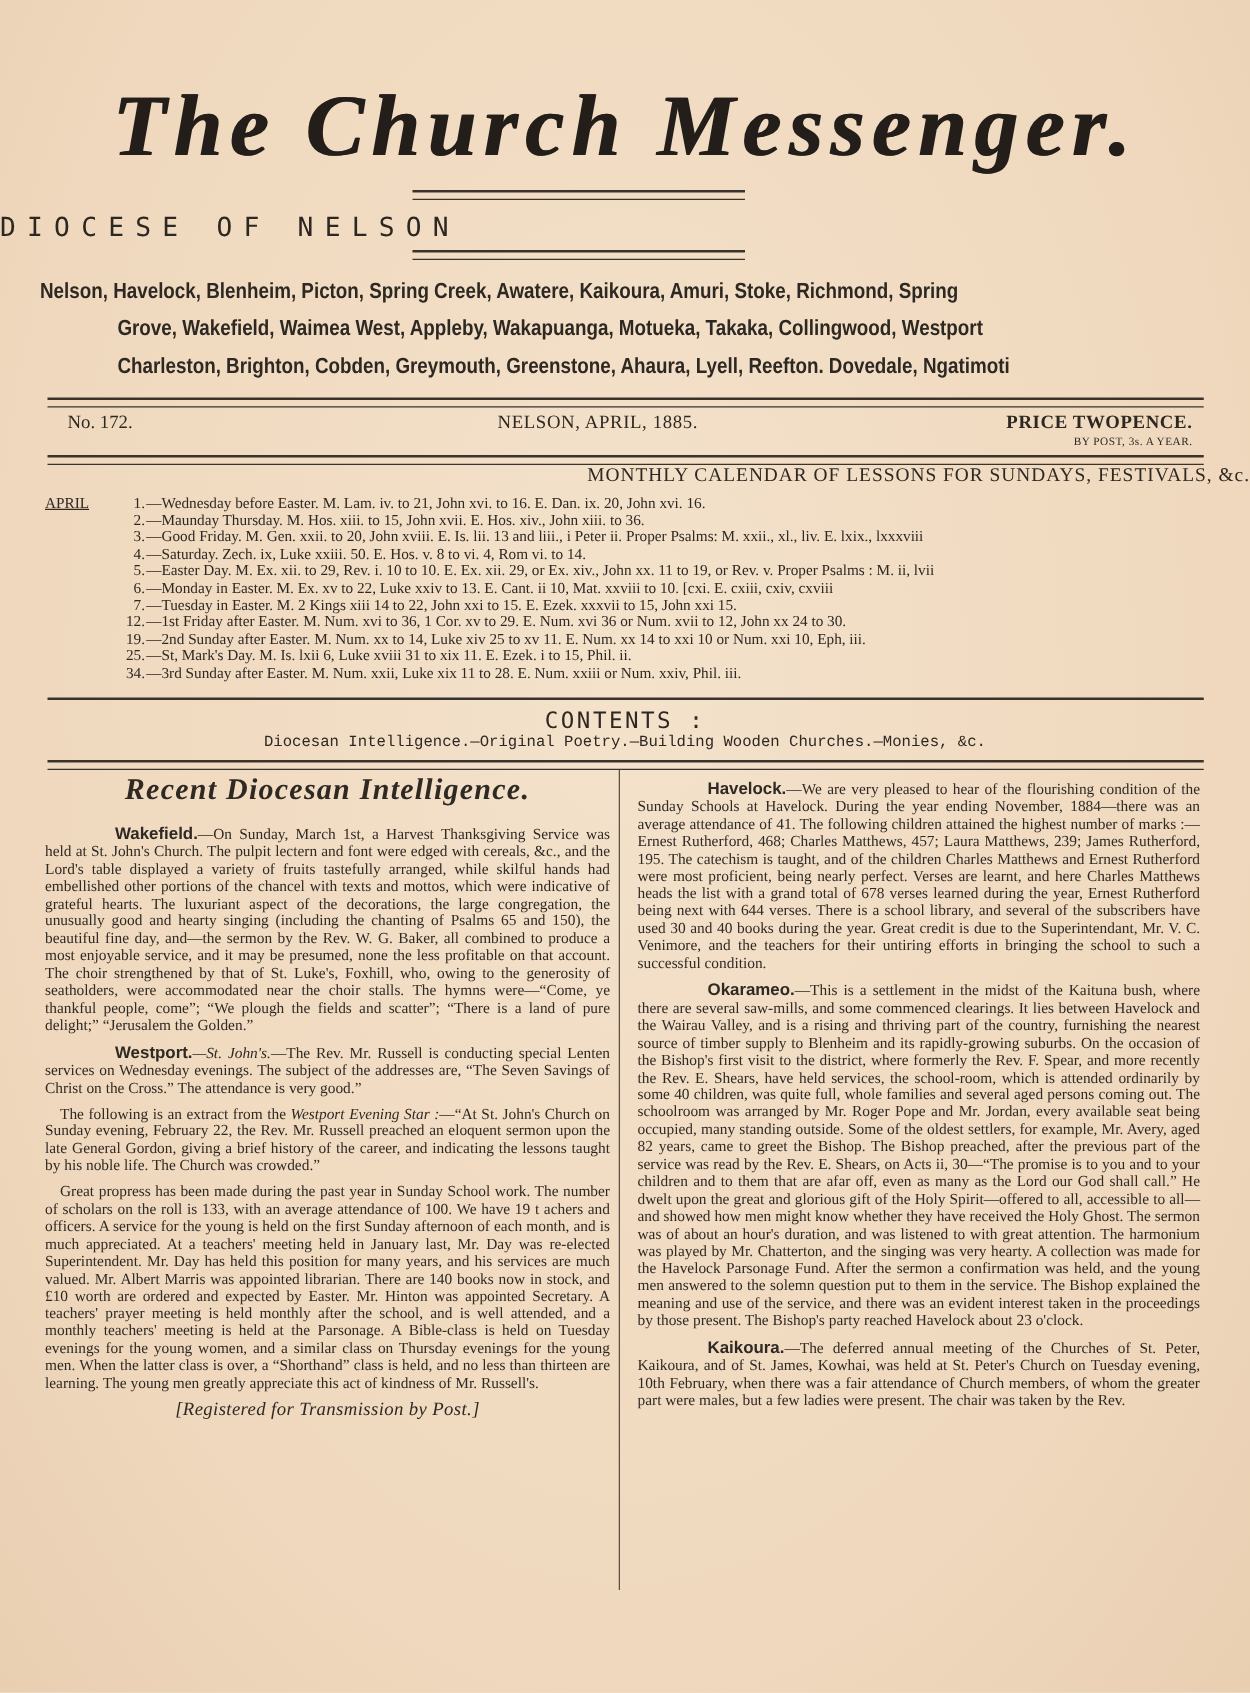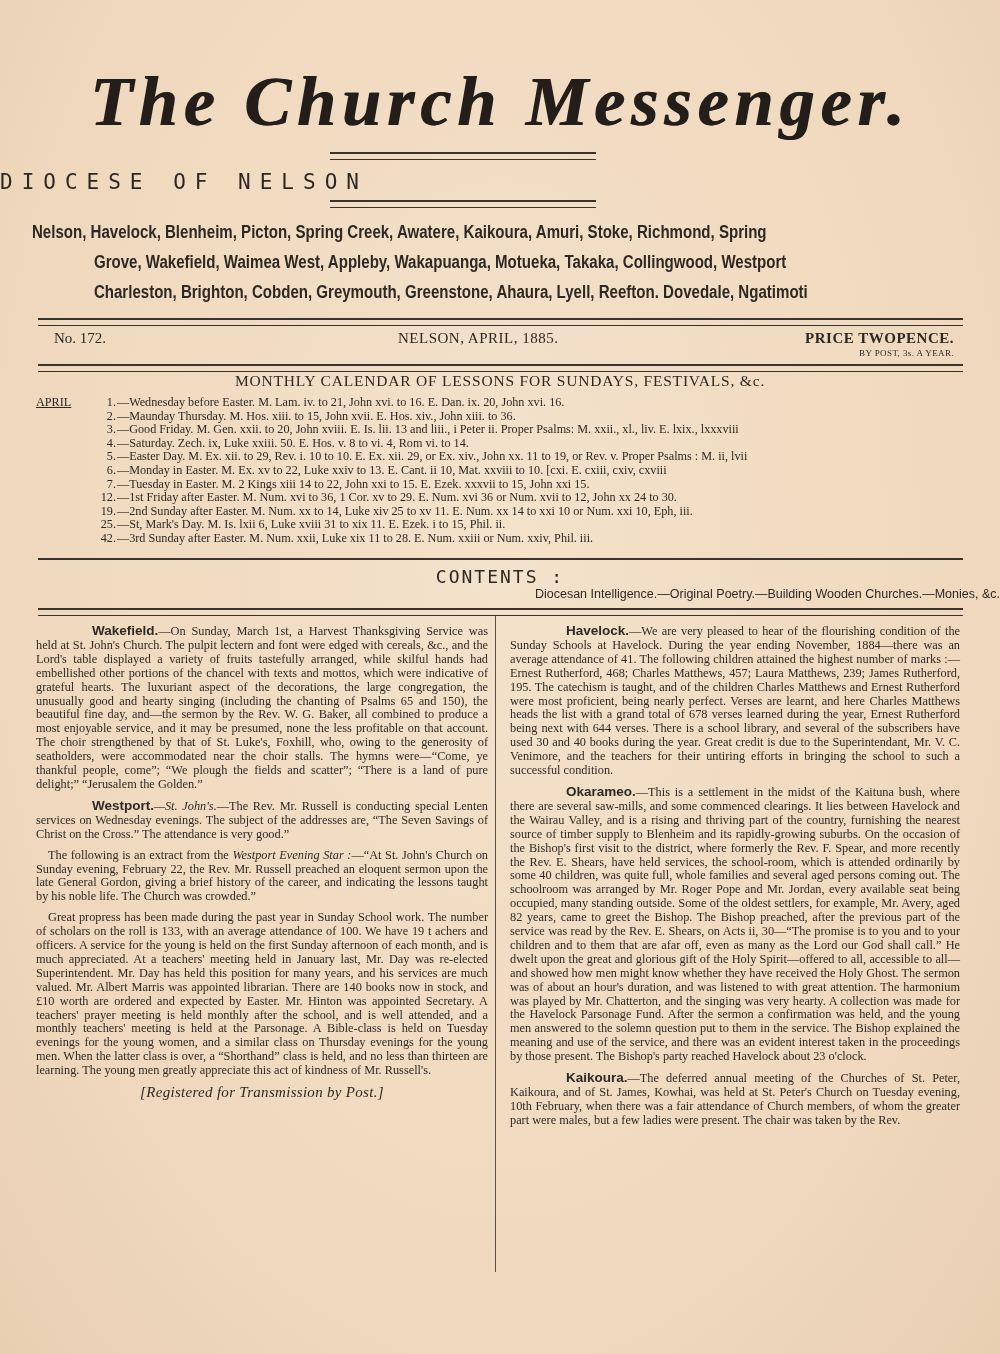--- a/index.html
+++ b/index.html
@@ -25,28 +25,28 @@
     .parishes { position: absolute; left: 32px; right: 30px; top: 217px;
       font-family: "Liberation Sans", sans-serif; font-weight: bold; font-size: 17.5px; color: #2e2823; line-height: 30px; transform: scaleX(0.86); transform-origin: left top; width: 1100px; }
     .parishes div { white-space: nowrap; }
     .parishes .l1 { text-align: left; }
     .parishes .l2, .parishes .l3 { padding-left: 72px; }
     .issue-row { position: absolute; left: 38px; right: 40px; top: 330px; height: 40px; font-family: "Liberation Serif", serif; font-size: 15px; }
     .issue-no { position: absolute; left: 16px; top: 0; }
     .issue-place { position: absolute; left: 360px; top: 0; letter-spacing: 0.5px; }
     .issue-price { position: absolute; right: 6px; top: 0; font-size: 15px; letter-spacing: 0.5px; font-weight: bold; }
     .issue-post { position: absolute; right: 6px; top: 18px; font-size: 9px; letter-spacing: 0.4px; }
-    .cal-title { position: absolute; left: 0; right: 0; top: 372px; text-align: center; font-family: "Liberation Serif", serif; font-size: 15.5px; letter-spacing: 0.8px; }
+    .cal-title { position: absolute; left: 0; right: 0; top: 372px; text-align: right; font-family: "Liberation Serif", serif; font-size: 15.5px; letter-spacing: 0.8px; }
     .cal { position: absolute; left: 36px; top: 396px; font-family: "Liberation Serif", serif; font-size: 12.2px; line-height: 13.6px; }
     .cal-row { position: relative; height: 13.6px; white-space: nowrap; }
     .cal-month { position: absolute; left: 0; width: 48px; text-decoration: underline; }
     .cal-day { position: absolute; left: 44px; width: 36px; text-align: right; }
     .cal-text { position: absolute; left: 81px; }
     .contents-title { position: absolute; left: 0; right: 0; top: 566px; text-align: center; font-family: "DejaVu Sans Mono", monospace; font-size: 18px; letter-spacing: 2px; }
-    .contents-list { position: absolute; left: 0; right: 0; top: 587px; text-align: right; font-family: Liberation Sans, sans-serif; font-size: 12.5px; }
+    .contents-list { position: absolute; left: 0; right: 0; top: 587px; text-align: center; font-family: Liberation Mono, monospace; font-size: 12.5px; }
     .col-divider { position: absolute; left: 495px; top: 616px; height: 656px; border-left: 1px solid #5a4f45; }
     .col { position: absolute; font-family: "Liberation Serif", serif; font-size: 12.3px; line-height: 13.9px; text-align: justify; color: #2f2924; }
     .col-left { left: 36px; top: 624px; width: 452px; }
     .col-right { left: 510px; top: 624px; width: 450px; }
     .section-heading { text-align: center; font-family: "Liberation Serif", serif; font-weight: bold; font-style: italic; font-size: 24px; margin: 2px 0 20px 0; letter-spacing: 1px; }
     .para { margin: 0 0 7px 0; text-indent: 12px; }
     .lead { font-family: "Liberation Sans", sans-serif; font-weight: bold; font-size: 13.5px; padding-left: 44px; }
     .ital { font-style: italic; }
     .registered { text-align: center; font-style: italic; font-size: 15px; margin-top: 8px; letter-spacing: 0.3px; }
   </style>
@@ -113,35 +113,36 @@
     </div>
     <div class="cal-row">
       <span class="cal-day">19.</span>
       <span class="cal-text">—2nd Sunday after Easter.  M. Num. xx to 14, Luke xiv 25 to xv 11.  E. Num. xx 14 to xxi 10 or Num. xxi 10, Eph, iii.</span>
     </div>
     <div class="cal-row">
       <span class="cal-day">25.</span>
       <span class="cal-text">—St, Mark's Day.  M. Is. lxii 6, Luke xviii 31 to xix 11.  E. Ezek. i to 15, Phil. ii.</span>
     </div>
     <div class="cal-row">
-      <span class="cal-day">42.</span>
+      <span class="cal-day">34.</span>
       <span class="cal-text">—3rd Sunday after Easter.  M. Num. xxii, Luke xix 11 to 28.  E. Num. xxiii or Num. xxiv, Phil. iii.</span>
     </div>
   </div>
 
   <div class="rule-double" style="left:38px; width:925px; top:558px; height:2px; border-bottom:none;"></div>
 
   <div class="contents-title">CONTENTS :</div>
   <div class="contents-list">Diocesan Intelligence.—Original Poetry.—Building Wooden Churches.—Monies, &amp;c.</div>
 
   <div class="rule-double" style="left:38px; width:925px; top:608px;"></div>
 
   <div class="col-divider"></div>
 
   <div class="col col-left">
+    <div class="section-heading">Recent Diocesan Intelligence.</div>
     <p class="para"><span class="lead">Wakefield.</span><span>—On Sunday, March 1st, a Harvest Thanksgiving Service was held at St. John's Church.  The pulpit lectern and font were edged with cereals, &amp;c., and the Lord's table displayed a variety of fruits tastefully arranged, while skilful hands had embellished other portions of the chancel with texts and mottos, which were indicative of grateful hearts.  The luxuriant aspect of the decorations, the large congregation, the unusually good and hearty singing (including the chanting of Psalms 65 and 150), the beautiful fine day, and—the sermon by the Rev. W. G. Baker, all combined to produce a most enjoyable service, and it may be presumed, none the less profitable on that account.  The choir strengthened by that of St. Luke's, Foxhill, who, owing to the generosity of seatholders, were accommodated near the choir stalls.  The hymns were—“Come, ye thankful people, come”; “We plough the fields and scatter”; “There is a land of pure delight;” “Jerusalem the Golden.”</span></p>
     <p class="para"><span class="lead">Westport.</span><span class="ital">—St. John's.</span><span>—The Rev. Mr. Russell is conducting special Lenten services on Wednesday evenings.  The subject of the addresses are, “The Seven Savings of Christ on the Cross.”  The attendance is very good.”</span></p>
     <p class="para"><span>The following is an extract from the </span><span class="ital">Westport Evening Star :</span><span>—“At St. John's Church on Sunday evening, February 22, the Rev. Mr. Russell preached an eloquent sermon upon the late General Gordon, giving a brief history of the career, and indicating the lessons taught by his noble life.  The Church was crowded.”</span></p>
     <p class="para">Great propress has been made during the past year in Sunday School work.  The number of scholars on the roll is 133, with an average attendance of 100.  We have 19 t achers and officers.  A service for the young is held on the first Sunday afternoon of each month, and is much appreciated.  At a teachers' meeting held in January last, Mr. Day was re-elected Superintendent.  Mr. Day has held this position for many years, and his services are much valued.  Mr. Albert Marris was appointed librarian.  There are 140 books now in stock, and £10 worth are ordered and expected by Easter.  Mr. Hinton was appointed Secretary.  A teachers' prayer meeting is held monthly after the school, and is well attended, and a monthly teachers' meeting is held at the Parsonage.  A Bible-class is held on Tuesday evenings for the young women, and a similar class on Thursday evenings for the young men.  When the latter class is over, a “Shorthand” class is held, and no less than thirteen are learning.  The young men greatly appreciate this act of kindness of Mr. Russell's.</p>
     <div class="registered">[Registered for Transmission by Post.]</div>
   </div>
 
   <div class="col col-right">
     <p class="para"><span class="lead">Havelock.</span><span>—We are very pleased to hear of the flourishing condition of the Sunday Schools at Havelock.  During the year ending November, 1884—there was an average attendance of 41.  The following children attained the highest number of marks :—Ernest Rutherford, 468; Charles Matthews, 457; Laura Matthews, 239; James Rutherford, 195.  The catechism is taught, and of the children Charles Matthews and Ernest Rutherford were most proficient, being nearly perfect.  Verses are learnt, and here Charles Matthews heads the list with a grand total of 678 verses learned during the year, Ernest Rutherford being next with 644 verses.  There is a school library, and several of the subscribers have used 30 and 40 books during the year.  Great credit is due to the Superintendant, Mr. V. C. Venimore, and the teachers for their untiring efforts in bringing the school to such a successful condition.</span></p>
     <p class="para"><span class="lead">Okarameo.</span><span>—This is a settlement in the midst of the Kaituna bush, where there are several saw-mills, and some commenced clearings.  It lies between Havelock and the Wairau Valley, and is a rising and thriving part of the country, furnishing the nearest source of timber supply to Blenheim and its rapidly-growing suburbs.  On the occasion of the Bishop's first visit to the district, where formerly the Rev. F. Spear, and more recently the Rev. E. Shears, have held services, the school-room, which is attended ordinarily by some 40 children, was quite full, whole families and several aged persons coming out.  The schoolroom was arranged by Mr. Roger Pope and Mr. Jordan, every available seat being occupied, many standing outside.  Some of the oldest settlers, for example, Mr. Avery, aged 82 years, came to greet the Bishop.  The Bishop preached, after the previous part of the service was read by the Rev. E. Shears, on Acts ii, 30—“The promise is to you and to your children and to them that are afar off, even as many as the Lord our God shall call.”  He dwelt upon the great and glorious gift of the Holy Spirit—offered to all, accessible to all—and showed how men might know whether they have received the Holy Ghost.  The sermon was of about an hour's duration, and was listened to with great attention.  The harmonium was played by Mr. Chatterton, and the singing was very hearty.  A collection was made for the Havelock Parsonage Fund.  After the sermon a confirmation was held, and the young men answered to the solemn question put to them in the service.  The Bishop explained the meaning and use of the service, and there was an evident interest taken in the proceedings by those present.  The Bishop's party reached Havelock about 23 o'clock.</span></p>

